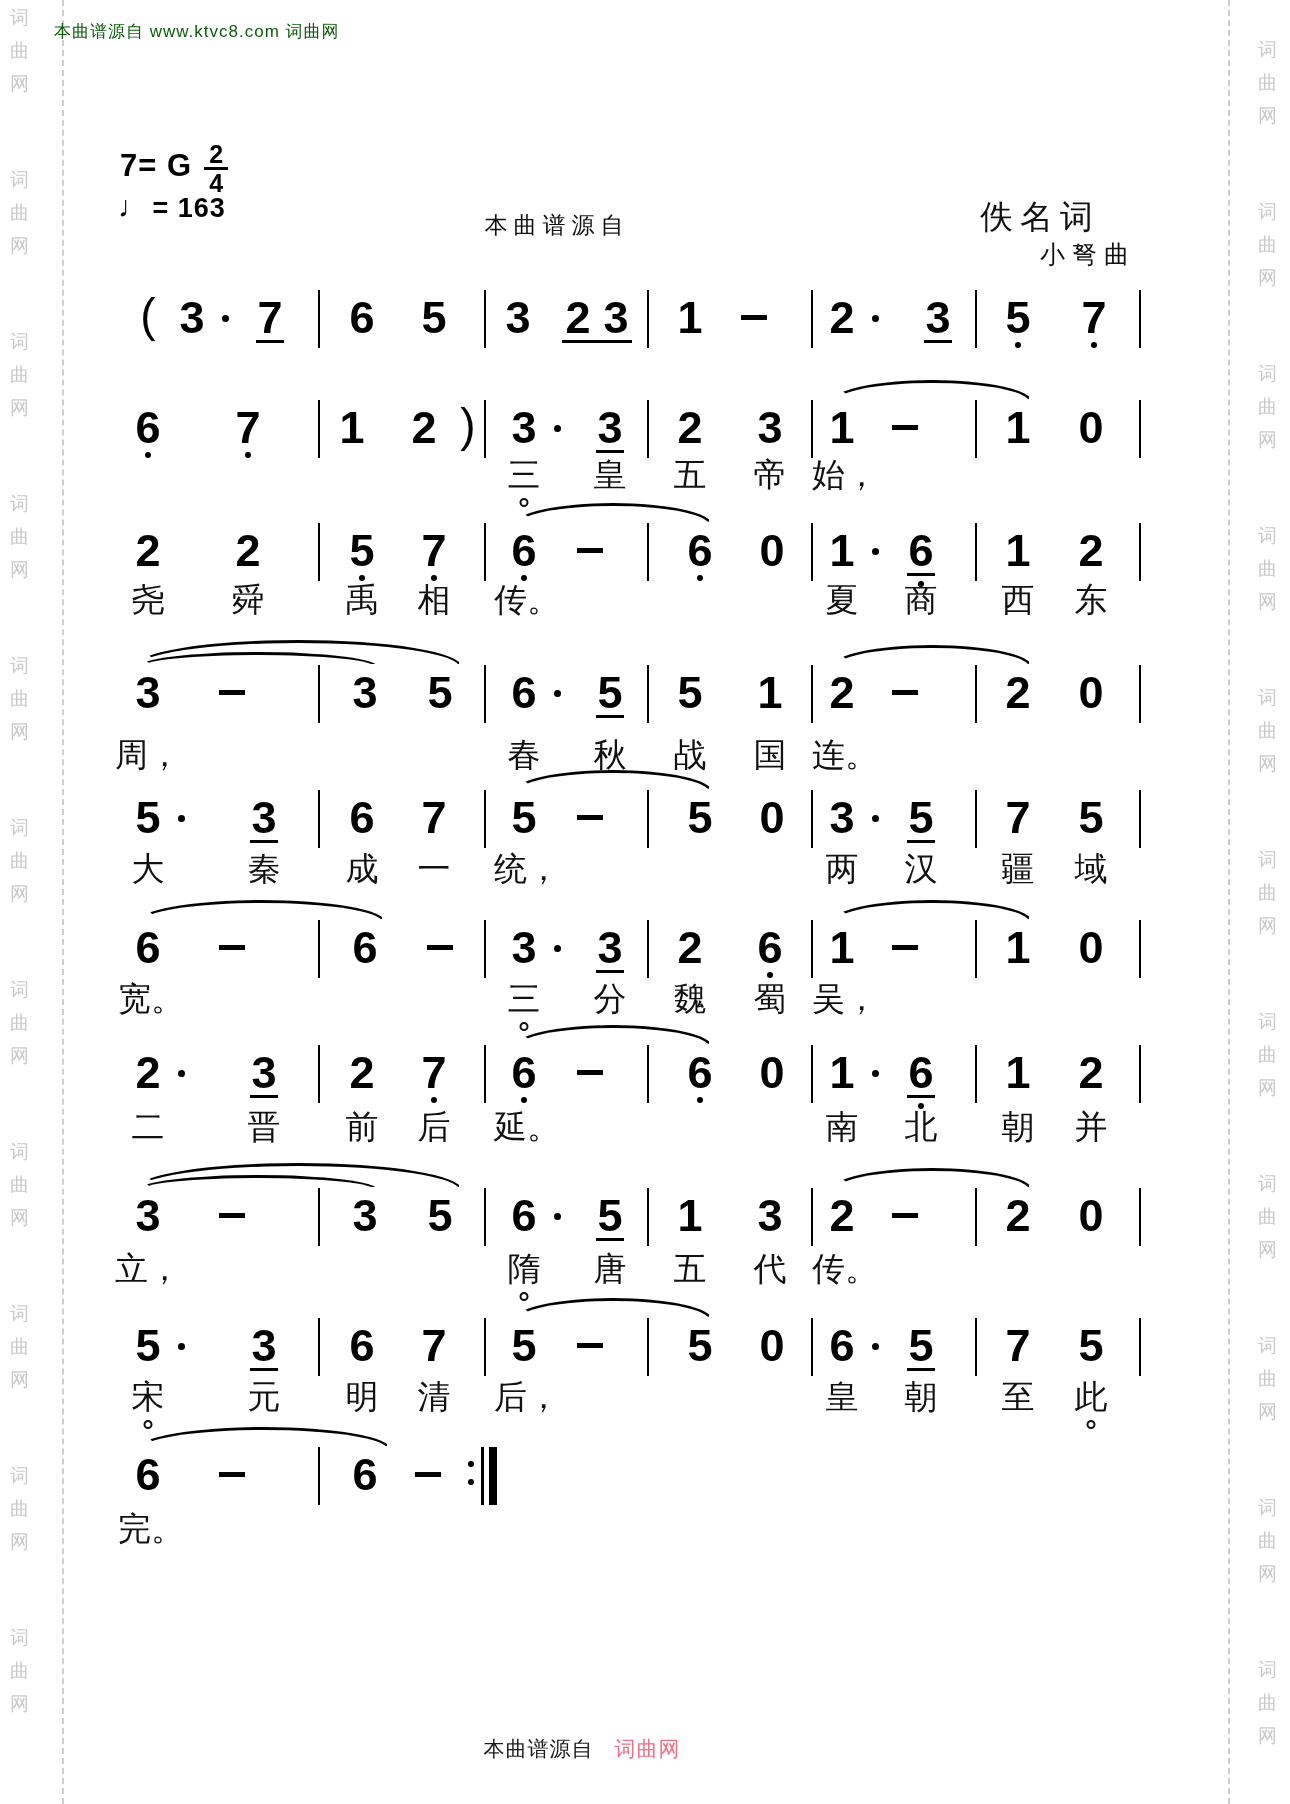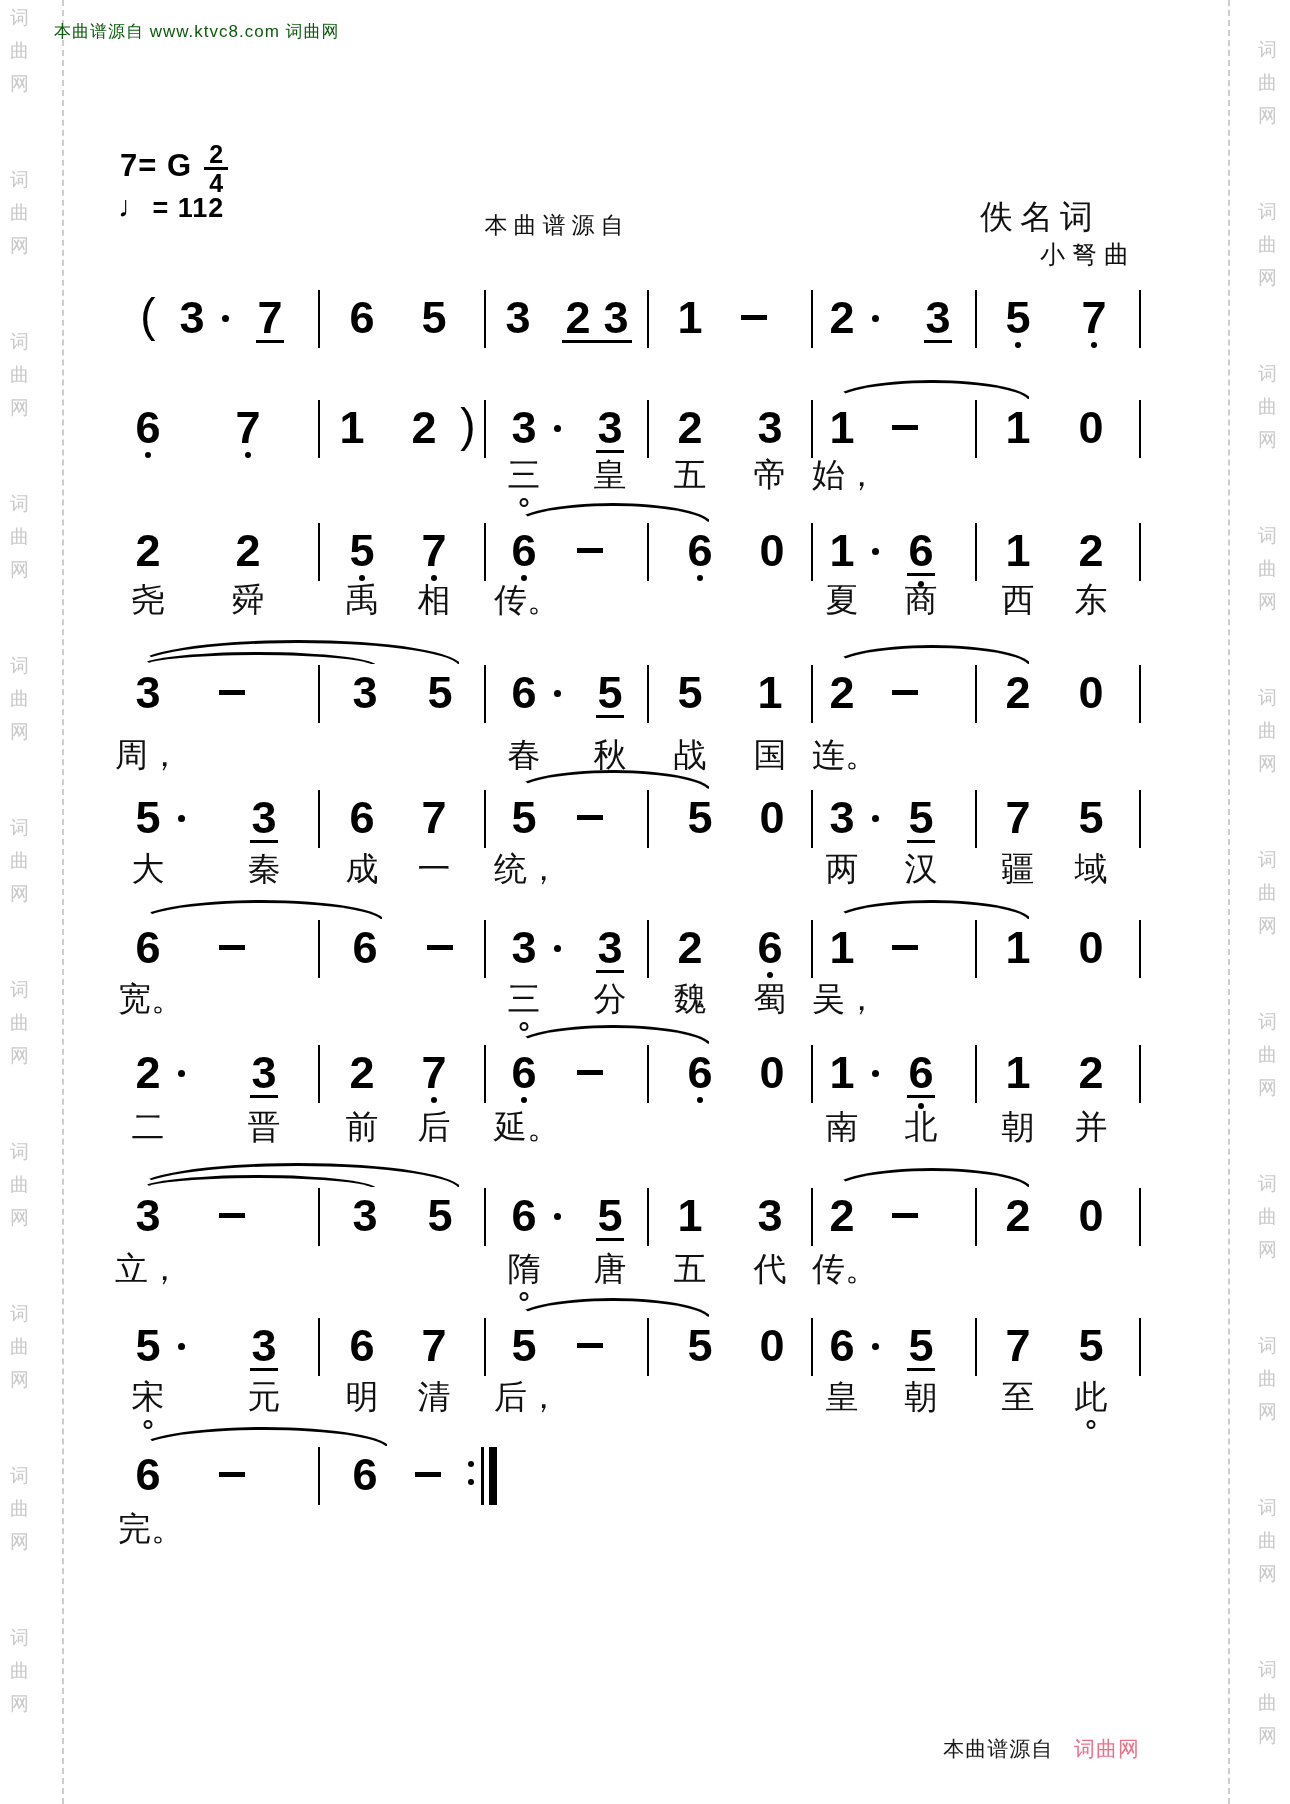--- a/index.html
+++ b/index.html
@@ -47,22 +47,22 @@
   .rep .thin{left:13px;top:0;width:3px;height:58px;}
   .rep .thick{left:21px;top:0;width:8px;height:58px;}
   
   .lyr{position:absolute;transform:translateX(-50%);font-family:"DejaVu Serif",serif;
        font-size:33px;line-height:1;color:#111;white-space:nowrap;}
   .lyr-circ{position:absolute;width:9px;height:9px;border:2px solid #111;border-radius:50%;
        transform:translateX(-50%);box-sizing:border-box;}
   
   .wm{position:absolute;left:843px;top:1282px;width:286px;height:162px;overflow:hidden;
       font-weight:bold;font-size:76px;line-height:80px;letter-spacing:8px;}
-  .footer{position:absolute;top:1735px;left:0;width:1140px;text-align:right;font-size:21px;
-      letter-spacing:1px;white-space:nowrap;}
+  .footer{position:absolute;top:1735px;left:0;width:1140px;text-align:center;font-size:21px;
+      letter-spacing:1px;white-space:nowrap;padding-left:12px;}
   .footer .site{margin-left:14px;}
 </style>
 </head>
 <body>
 
 <div class="sheet">
   <div class="edge-line" style="left:62px"></div>
   <div class="edge-line" style="left:1228px"></div>
   <div id="side-cols">
       <span class="side-char" style="left: 10px; top: 8px; color: rgb(201, 201, 201);">词</span>
@@ -142,21 +142,21 @@
   <div class="keyrow">
     <span class="keylabel">7= G</span>
     <span class="meter">
       <span class="num">2</span>
       <span class="fbar"></span>
       <span class="num">4</span>
     </span>
   </div>
   <div class="temporow">
     <span class="tempo-note">♩</span>
-    <span class="tempo-val">= 112</span>
+    <span class="tempo-val">= 163</span>
   </div>
 
   <div id="music">
       <div class="not-line" style="top: 298px;">
         <div class="tok-paren" style="left: 148px;">(</div>
         <div class="tok-note" style="left: 192px;">3</div>
         <div class="dot-after" style="left: 222px;"></div>
         <div class="tok-note" style="left: 270px;">7</div>
         <div class="tok-bar" style="left: 318px;"></div>
         <div class="tok-note" style="left: 362px;">6</div>

